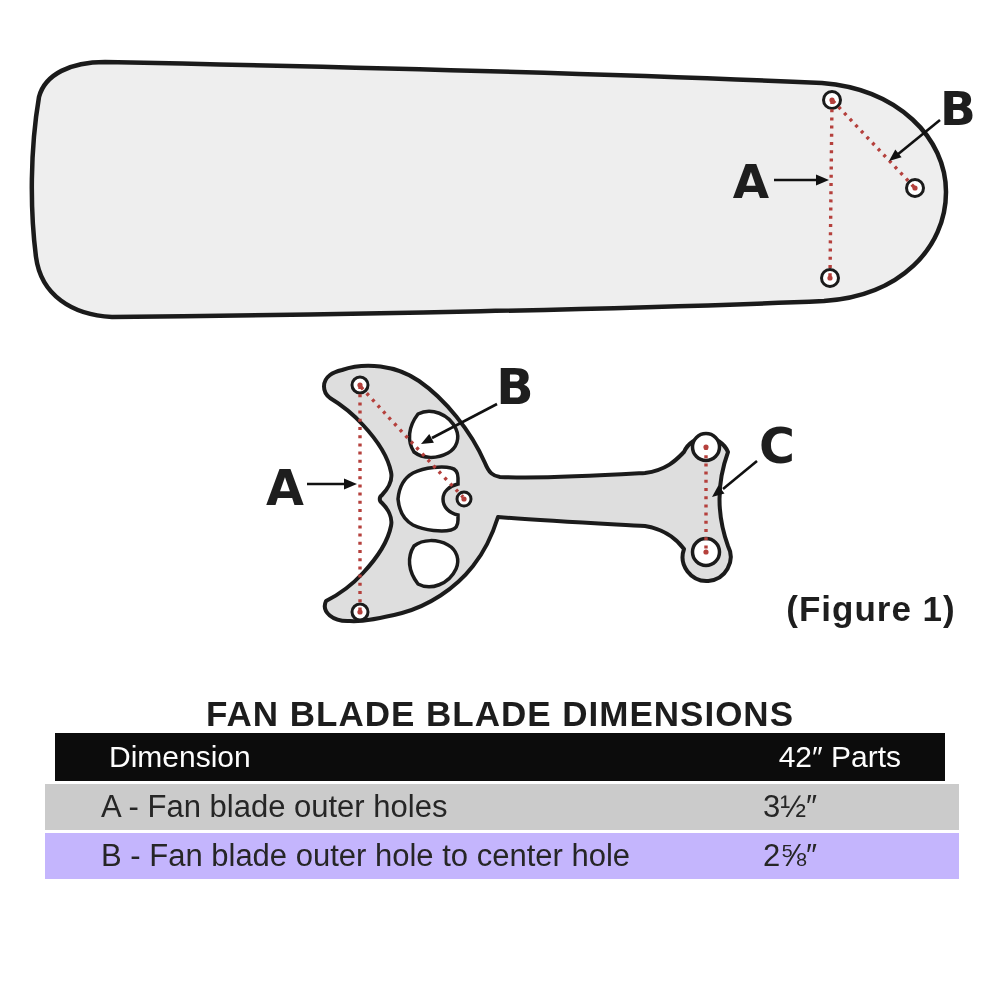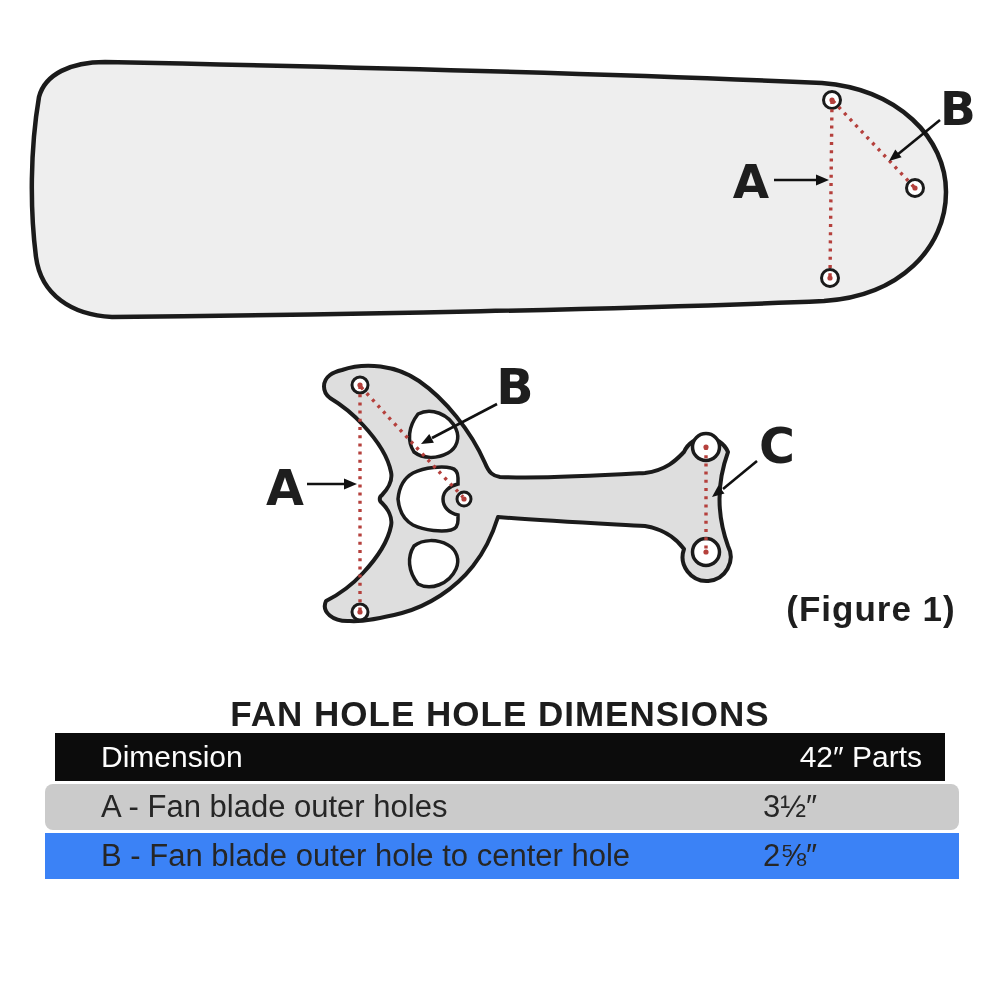--- a/index.html
+++ b/index.html
@@ -3,27 +3,27 @@
 <meta charset="utf-8">
 <style>
   html,body{margin:0;padding:0;background:#ffffff;}
   .page{position:relative;width:1000px;height:1000px;background:#fff;overflow:hidden;
         font-family:"Liberation Sans",sans-serif;}
   .fig-svg{position:absolute;left:0;top:0;}
   .tbl-title{position:absolute;left:0;top:694px;width:1000px;text-align:center;
              font-size:35px;font-weight:bold;letter-spacing:1px;color:#1d1d1d;
              font-family:"Liberation Sans",sans-serif;}
   .table{position:absolute;left:45px;top:733px;width:914px;font-family:"Liberation Sans",sans-serif;}
-  .thead{height:48px;background:#0c0c0c;margin:0 14px 0 10px;display:flex;align-items:center;position:relative;}
+  .thead{height:48px;background:#0c0c0c;margin:0 14px 0 10px;display:flex;align-items:center;position:relative;padding-left:8px;}
   .thead .dim{color:#fdfdfd;font-size:30px;padding-left:46px;}
-  .thead .val{position:absolute;right:23px;color:#fdfdfd;font-size:30px;}
+  .thead .val{position:absolute;right:44px;color:#fdfdfd;font-size:30px;}
   .trow{height:46px;margin-top:3px;display:flex;align-items:center;position:relative;font-size:31px;color:#262626;}
   .trow:first-of-type{margin-top:8px;}
-  .trow.gray{background:#cbcbcb;border-radius:8px;}
-  .trow.white{background:#3b82f6;}
+  .trow.gray{background:#cbcbcb;}
+  .trow.white{background:#c4b5fd;}
   .trow .dim{padding-left:56px;}
   .trow .val{position:absolute;left:718px;}
   text.dimlabel{font-family:"DejaVu Sans","Liberation Sans",sans-serif;font-weight:bold;fill:#1e1e1e;}
   text.caption{font-family:"Liberation Sans",sans-serif;font-weight:bold;fill:#1e1e1e;font-size:35px;letter-spacing:1px;}
 </style>
 </head>
 <body>
 
 <div class="page">
 
@@ -129,21 +129,21 @@
     <line x1="757" y1="461" x2="723" y2="489" stroke="#111111" stroke-width="2.6"></line>
     <polygon points="712,497 718.3,485.6 724.5,493.4" fill="#111111"></polygon>
 
     <text class="dimlabel" x="285" y="505" font-size="49" text-anchor="middle">A</text>
     <text class="dimlabel" x="515" y="404" font-size="49" text-anchor="middle">B</text>
     <text class="dimlabel" x="777" y="463" font-size="49" text-anchor="middle">C</text>
 
     <text class="caption" x="871" y="621" text-anchor="middle">(Figure 1)</text>
   </svg>
 
-  <div class="tbl-title">FAN HOLE HOLE DIMENSIONS</div>
+  <div class="tbl-title">FAN BLADE BLADE DIMENSIONS</div>
 
   <div class="table">
     <div class="thead">
       <span class="dim">Dimension</span>
       <span class="val">42″ Parts</span>
     </div>
     <div class="trow gray">
       <span class="dim">A - Fan blade outer holes</span>
       <span class="val">3½″</span>
     </div>

